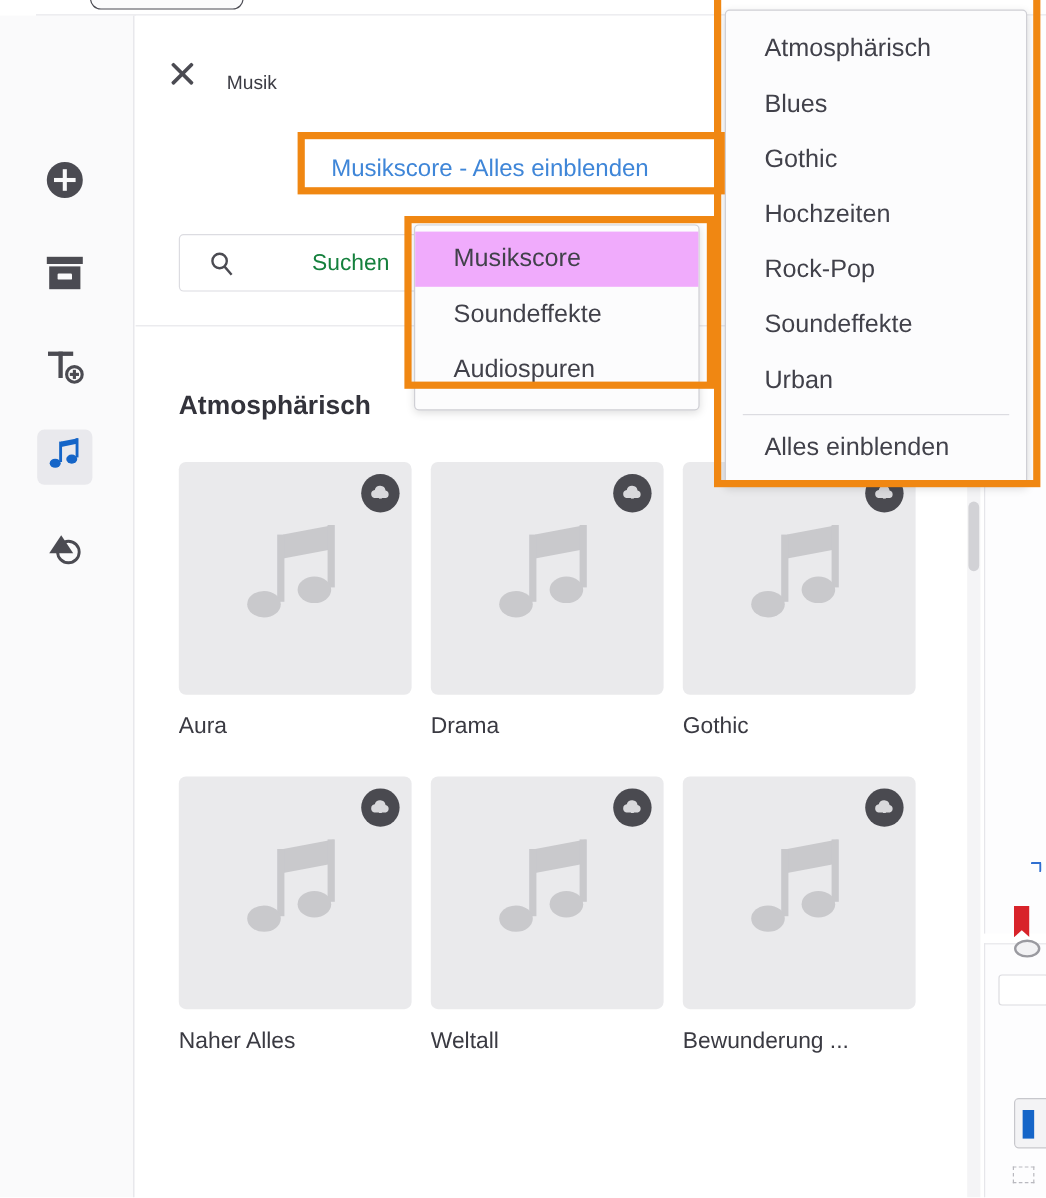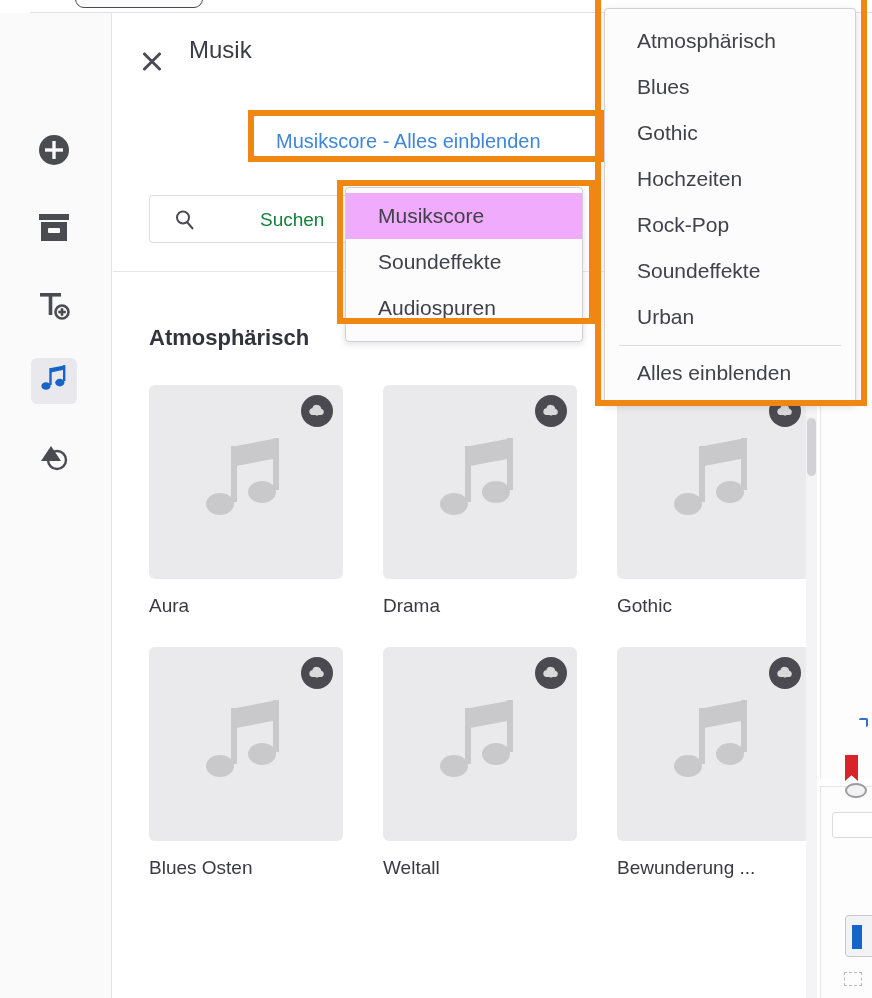--- a/index.html
+++ b/index.html
@@ -136,22 +136,22 @@
     cursor: pointer;
   }
   .close-x::before, .close-x::after {
     content: ""; position: absolute;
     left: 1px; top: 12px; width: 24px; height: 3px;
     background: #4b4b52; border-radius: 1px;
   }
   .close-x::before { transform: rotate(45deg); }
   .close-x::after  { transform: rotate(-45deg); }
   .panel-title {
-    position: absolute; left: 76px; top: 23px;
-    font-size: 24px; color: #3c3c44;
+    position: absolute; left: 76px; top: 48px;
+    font-size: 16px; color: #3c3c44;
   }
   .crumb-link {
     position: absolute; left: 163px; top: 117px;
     font-size: 20px; color: #3f86d8;
     white-space: nowrap; cursor: pointer;
     width: 318px; overflow: hidden;
   }
 
   .search-box {
     position: absolute; left: 36px; top: 182px;
@@ -174,21 +174,21 @@
     width: 707px; height: 1px; background: #e6e6ea;
   }
 
   .section-title {
     position: absolute; left: 36px; top: 312px;
     font-size: 22px; font-weight: bold; color: #33333b;
   }
 
   
   .grid { position: absolute; left: 36px; top: 372px; width: 660px; }
-  .row { display: flex; gap: 40px; margin-bottom: 30px; }
+  .row { display: flex; gap: 16px; margin-bottom: 30px; }
   .tile { width: 194px; }
   .thumb {
     position: relative;
     width: 194px; height: 194px;
     background: #eaeaec;
     border-radius: 6px;
     cursor: pointer;
   }
   .note-ico {
     position: absolute; left: 50%; top: 50%;
@@ -430,21 +430,21 @@
               </svg>
             </span>
             <span class="dl-badge">
               <svg width="20" height="20" viewBox="0 0 20 20">
                 <path d="M5 14 a3.4 3.4 0 0 1 .3 -6.7 a4.6 4.6 0 0 1 9 .5 a3.2 3.2 0 0 1 .3 6.2 Z" fill="#d9d9dc"></path>
                 <rect x="8.8" y="7" width="2.4" height="7.5" fill="#d9d9dc"></rect>
                 <path d="M10 4.2 L14 9 L6 9 Z" fill="#d9d9dc"></path>
               </svg>
             </span>
           </div>
-          <div class="tile-label">Blues Osten</div>
+          <div class="tile-label">Naher Alles</div>
         </div>
 
         <div class="tile">
           <div class="thumb">
             <span class="note-ico">
               <svg width="96" height="96" viewBox="0 0 96 96">
                 <path d="M38 14 L80 6 L80 26 L38 34 Z" fill="#c9c9cc"></path>
                 <rect x="33" y="14" width="6" height="56" fill="#c9c9cc"></rect>
                 <rect x="75" y="6" width="6" height="52" fill="#c9c9cc"></rect>
                 <ellipse cx="22" cy="72" rx="14" ry="11" fill="#c9c9cc"></ellipse>

